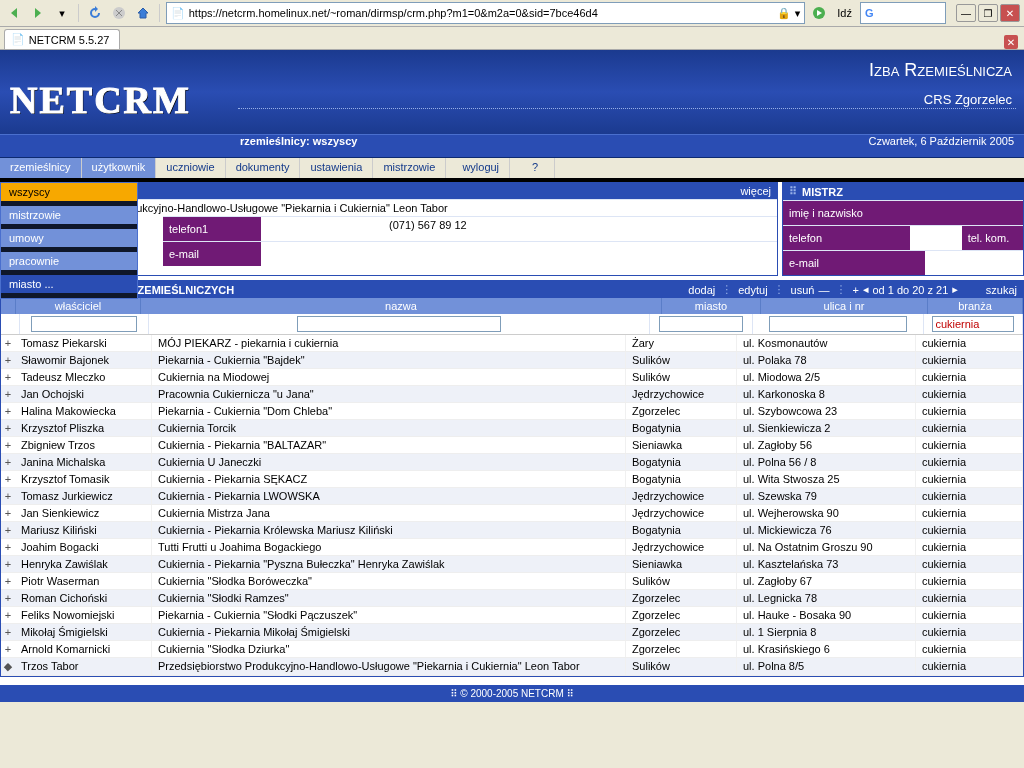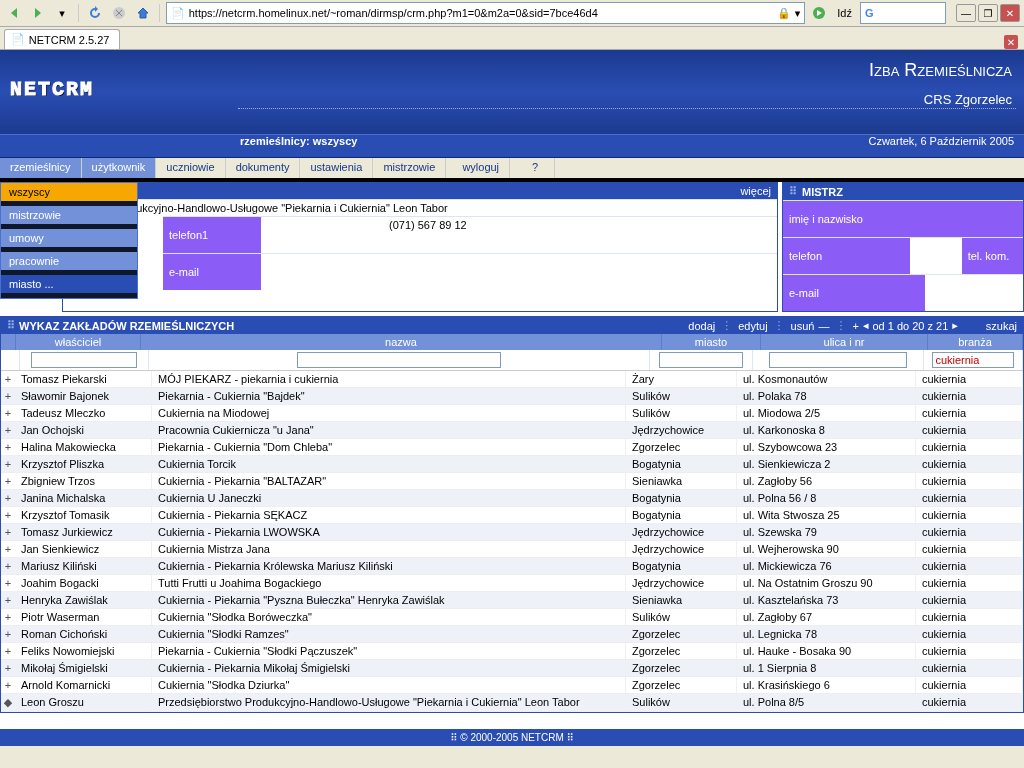--- a/index.html
+++ b/index.html
@@ -11,21 +11,21 @@
 .idz{color:#000;font-size:11px;margin:0 4px}
 .search-box{width:80px;height:20px;background:#fff;border:1px solid #7f9db9;display:flex;align-items:center;padding-left:4px}
 .win-btns{display:flex;gap:2px;margin-left:6px}
 .win-btn{width:18px;height:16px;background:#ece9d8;border:1px solid #999;border-radius:2px;display:flex;align-items:center;justify-content:center;font-size:10px;cursor:pointer}
 .win-btn.close{background:#c75050;color:#fff}
 .tab-strip{height:22px;background:#ece9d8;border-bottom:1px solid #aaa;display:flex;align-items:flex-end;padding-left:4px;position:relative}
 .tab{background:#fff;border:1px solid #aaa;border-bottom:none;padding:3px 10px 3px 6px;border-radius:3px 3px 0 0;display:flex;align-items:center;gap:4px;font-size:11px}
 .tab-close{position:absolute;right:6px;width:14px;height:14px;background:#c75050;color:#fff;display:flex;align-items:center;justify-content:center;font-size:10px;border-radius:2px;cursor:pointer}
 .app{background:#fff}
 .banner{background:linear-gradient(180deg,#1b3a8f 0%,#2a4db3 50%,#1b3a8f 100%);height:84px;position:relative;color:#fff}
-.logo{position:absolute;left:10px;top:28px;font-family:Liberation Mono, monospace;font-weight:bold;font-size:20px;letter-spacing:2px;color:#fff;text-shadow:1px 1px 0 #000;-webkit-text-stroke:1px #fff}
+.logo{position:absolute;left:10px;top:28px;font-family:Liberation Serif, serif;font-weight:bold;font-size:38px;letter-spacing:2px;color:#fff;text-shadow:1px 1px 0 #000;-webkit-text-stroke:1px #fff}
 .org-name{position:absolute;right:12px;top:10px;font-size:18px;font-weight:normal;font-variant:small-caps}
 .org-sub{position:absolute;right:12px;top:42px;font-size:13px}
 .banner-dots{position:absolute;left:238px;right:8px;top:58px;border-top:1px dotted #98b1e8}
 .sub-banner{background:#2a4db3;color:#fff;height:22px;display:flex;padding:0 10px;border-top:1px solid #4a6fce;border-bottom:1px solid #0d2a70;font-weight:bold}
 .sub-banner .title{margin-left:230px}
 .sub-banner .date{margin-left:auto;font-weight:normal}
 .menubar{background:#ece9d8;height:20px;display:flex;border-bottom:4px solid #000000}
 .menubar .mi{padding:3px 10px;border-right:1px solid #ccc;cursor:pointer;color:#143a8a}
 .menubar .mi.active{background:#7291d9;color:#fff}
 .menubar .mi.help{width:18px;text-align:center}
@@ -35,21 +35,21 @@
 .side-dd .di.sel{background:#f7a800;color:#000}
 .panel-row{display:flex;width:100%}
 .panel{border:1px solid #2a4db3}
 .panel-hd{background:#2a4db3;color:#fff;font-weight:bold;padding:2px 6px;display:flex;align-items:center}
 .panel-hd .grab{letter-spacing:1px;margin-right:4px;color:#98b1e8}
 .panel-hd .more{margin-left:auto;font-weight:normal;cursor:pointer}
 .panel-body{background:#fff;padding:0}
 .info-left{flex:1;margin-left:62px}
 .info-right{width:240px;margin-left:4px}
 .lbl-row{display:flex;border-top:1px solid #dde5f5}
-.lbl{background:#8b5cf6;color:#fff;padding:12px 6px;width:86px}
+.lbl{background:#701a75;color:#fff;padding:6px 6px;width:86px}
 .lbl.wide{width:auto;flex:1}
 .val{padding:2px 6px;flex:1}
 .list-panel{margin-top:4px}
 .list-hd{background:#2a4db3;color:#fff;padding:2px 6px;display:flex;align-items:center;font-weight:bold}
 .list-hd .tools{margin-left:auto;font-weight:normal;display:flex;gap:4px;align-items:center}
 .list-hd .tools span{cursor:pointer}
 .list-hd .dots{color:#98b1e8;margin:0 2px}
 .col-hd-row{display:flex;background:#7291d9}
 .col-hd{color:#fff;text-align:center;padding:2px 0;border-right:1px solid #5a7dc8;cursor:pointer}
 .filter-row{display:flex;background:#fff;border-bottom:1px solid #ccc}
@@ -58,21 +58,21 @@
 .c-exp{width:14px;flex:none}
 .c-own{width:124px;flex:none}
 .c-name{flex:1}
 .c-city{width:98px;flex:none}
 .c-street{width:166px;flex:none}
 .c-branch{width:94px;flex:none}
 .data-row{display:flex;border-bottom:1px solid #eee}
 .data-row.odd{background:#eef1f8}
 .data-row .cell{padding:2px 6px;border-right:1px solid #f0f0f0;overflow:hidden;white-space:nowrap;text-overflow:ellipsis}
 .exp-cell{width:14px;flex:none;text-align:center;cursor:pointer;color:#555;padding:2px 0}
-.footer{background:#2a4db3;color:#fff;text-align:center;padding:3px 0;font-size:10px;margin-top:16px}
+.footer{background:#2a4db3;color:#fff;text-align:center;padding:3px 0;font-size:10px;margin-top:8px}
 .highlight{color:#c00000}
 svg{display:block}
 </style>
 </head>
 <body>
 
 <div class="toolbar">
   <div class="toolbar-ico">
       <svg width="14" height="14">
         <polygon points="10,2 4,7 10,12" fill="#4caf50"></polygon>
@@ -122,21 +122,21 @@
   <div class="win-btns">
     <div class="win-btn">—</div>
     <div class="win-btn">❐</div>
     <div class="win-btn close">✕</div>
   </div>
 </div>
 
 <div class="tab-strip">
   <div class="tab">
     <span>📄</span>
-    <span>NETCRM 2.5.27</span>
+    <span>NETCRM 5.5.27</span>
   </div>
   <div class="tab-close">✕</div>
 </div>
 
 <div class="app">
   <div class="banner">
     <div class="logo">NETCRM</div>
     <div class="org-name">Izba Rzemieślnicza</div>
     <div class="banner-dots"></div>
     <div class="org-sub">CRS Zgorzelec</div>
@@ -404,21 +404,21 @@
         <div class="data-row">
           <div class="exp-cell">+</div>
           <div class="cell c-own">Arnold Komarnicki</div>
           <div class="cell c-name">Cukiernia "Słodka Dziurka"</div>
           <div class="cell c-city">Zgorzelec</div>
           <div class="cell c-street">ul. Krasińskiego 6</div>
           <div class="cell c-branch">cukiernia</div>
         </div>
         <div class="data-row odd">
           <div class="exp-cell">◆</div>
-          <div class="cell c-own">Leon Groszu</div>
+          <div class="cell c-own">Trzos Tabor</div>
           <div class="cell c-name">Przedsiębiorstwo Produkcyjno-Handlowo-Usługowe "Piekarnia i Cukiernia" Leon Tabor</div>
           <div class="cell c-city">Sulików</div>
           <div class="cell c-street">ul. Polna 8/5</div>
           <div class="cell c-branch">cukiernia</div>
         </div>
       </div>
   </div>
 
   <div class="footer">
     <span>⠿</span>

